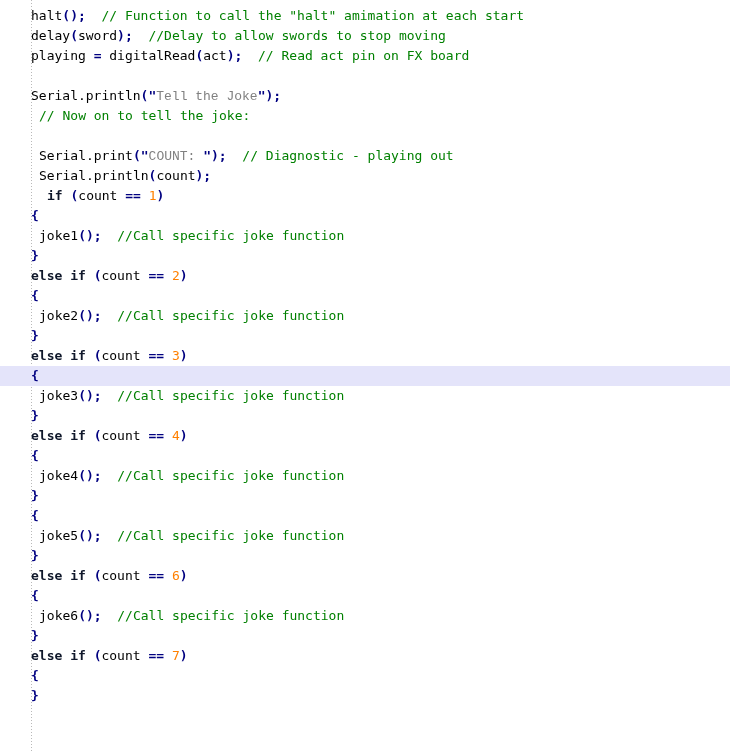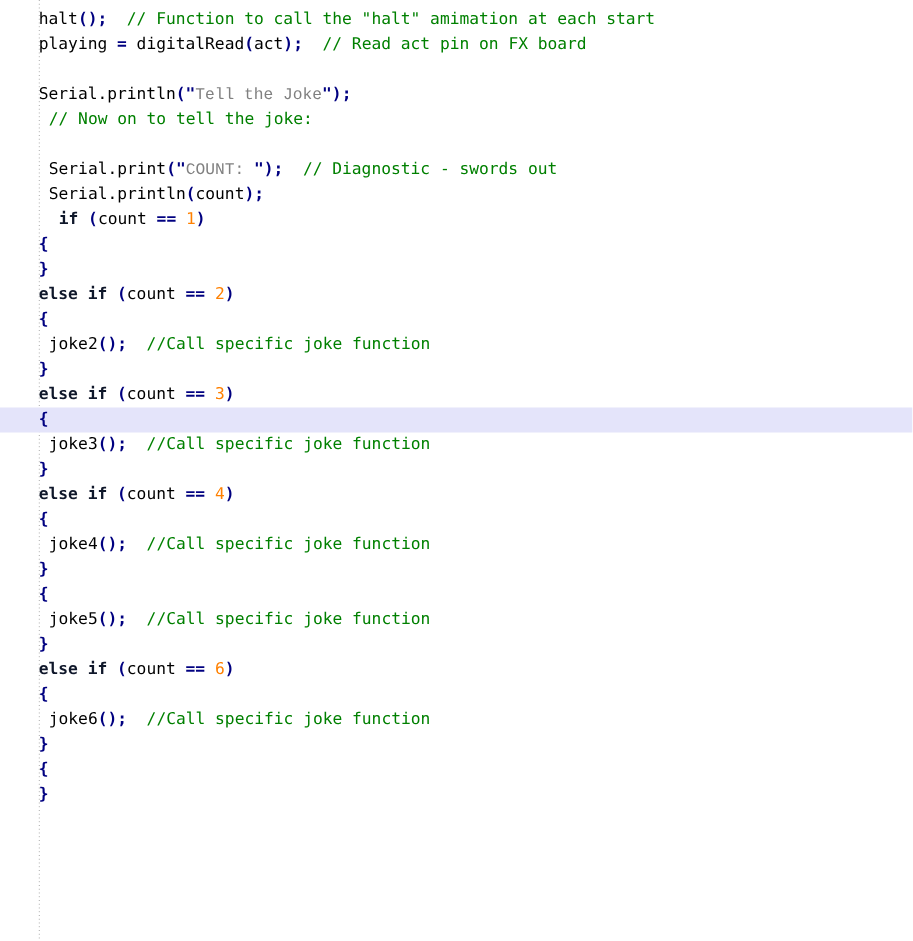--- a/index.html
+++ b/index.html
@@ -76,46 +76,49 @@
 </head>
 <body>
 
 <div id="editor">
 
   <div class="indent-guide" style="left:31px;"></div>
 
   <div class="code-area" style="top: -14px;">
       <div class="line"><span style="display: inline-block; width: 31px;"></span><span class="tok-ident">hal</span><span class="tok-punct">t</span></div>
       <div class="line"><span style="display: inline-block; width: 31px;"></span><span class="tok-ident">halt</span><span class="tok-punct">();</span><span class="tok-default">  </span><span class="tok-comment">// Function to call the "halt" amimation at each start</span></div>
+      <div class="line"><span style="display: inline-block; width: 31px;"></span><span class="tok-ident">delay</span><span class="tok-punct">(</span><span class="tok-ident">sword</span><span class="tok-punct">);</span><span class="tok-default">  </span><span class="tok-comment">//Delay to allow swords to stop moving</span></div>
       <div class="line"><span style="display: inline-block; width: 31px;"></span><span class="tok-ident">playing </span><span class="tok-operator">=</span><span class="tok-ident"> digitalRead</span><span class="tok-punct">(</span><span class="tok-ident">act</span><span class="tok-punct">);</span><span class="tok-default">  </span><span class="tok-comment">// Read act pin on FX board</span></div>
       <div class="line"><span style="display: inline-block; width: 31px;"></span>&nbsp;</div>
       <div class="line"><span style="display: inline-block; width: 31px;"></span><span class="tok-ident">Serial.println</span><span class="tok-quote">("</span><span class="tok-string">Tell the Joke</span><span class="tok-quote">");</span></div>
       <div class="line"><span style="display: inline-block; width: 39px;"></span><span class="tok-comment">// Now on to tell the joke:</span></div>
       <div class="line"><span style="display: inline-block; width: 31px;"></span>&nbsp;</div>
-      <div class="line"><span style="display: inline-block; width: 39px;"></span><span class="tok-ident">Serial.print</span><span class="tok-quote">("</span><span class="tok-string">COUNT: </span><span class="tok-quote">");</span><span class="tok-default">  </span><span class="tok-comment">// Diagnostic - swords out</span></div>
+      <div class="line"><span style="display: inline-block; width: 39px;"></span><span class="tok-ident">Serial.print</span><span class="tok-quote">("</span><span class="tok-string">COUNT: </span><span class="tok-quote">");</span><span class="tok-default">  </span><span class="tok-comment">// Diagnostic - playing out</span></div>
       <div class="line"><span style="display: inline-block; width: 39px;"></span><span class="tok-ident">Serial.println</span><span class="tok-punct">(</span><span class="tok-ident">count</span><span class="tok-punct">);</span></div>
       <div class="line"><span style="display: inline-block; width: 47px;"></span><span class="tok-keyword">if</span><span class="tok-default"> </span><span class="tok-punct">(</span><span class="tok-ident">count </span><span class="tok-operator">==</span><span class="tok-default"> </span><span class="tok-number">1</span><span class="tok-punct">)</span></div>
       <div class="line"><span style="display: inline-block; width: 31px;"></span><span class="tok-punct">{</span></div>
+      <div class="line"><span style="display: inline-block; width: 39px;"></span><span class="tok-ident">joke1</span><span class="tok-punct">();</span><span class="tok-default">  </span><span class="tok-comment">//Call specific joke function</span></div>
       <div class="line"><span style="display: inline-block; width: 31px;"></span><span class="tok-punct">}</span></div>
       <div class="line"><span style="display: inline-block; width: 31px;"></span><span class="tok-keyword">else if</span><span class="tok-default"> </span><span class="tok-punct">(</span><span class="tok-ident">count </span><span class="tok-operator">==</span><span class="tok-default"> </span><span class="tok-number">2</span><span class="tok-punct">)</span></div>
       <div class="line"><span style="display: inline-block; width: 31px;"></span><span class="tok-punct">{</span></div>
       <div class="line"><span style="display: inline-block; width: 39px;"></span><span class="tok-ident">joke2</span><span class="tok-punct">();</span><span class="tok-default">  </span><span class="tok-comment">//Call specific joke function</span></div>
       <div class="line"><span style="display: inline-block; width: 31px;"></span><span class="tok-punct">}</span></div>
       <div class="line"><span style="display: inline-block; width: 31px;"></span><span class="tok-keyword">else if</span><span class="tok-default"> </span><span class="tok-punct">(</span><span class="tok-ident">count </span><span class="tok-operator">==</span><span class="tok-default"> </span><span class="tok-number">3</span><span class="tok-punct">)</span></div>
       <div class="line current"><span style="display: inline-block; width: 31px;"></span><span class="tok-punct">{</span></div>
       <div class="line"><span style="display: inline-block; width: 39px;"></span><span class="tok-ident">joke3</span><span class="tok-punct">();</span><span class="tok-default">  </span><span class="tok-comment">//Call specific joke function</span></div>
       <div class="line"><span style="display: inline-block; width: 31px;"></span><span class="tok-punct">}</span></div>
       <div class="line"><span style="display: inline-block; width: 31px;"></span><span class="tok-keyword">else if</span><span class="tok-default"> </span><span class="tok-punct">(</span><span class="tok-ident">count </span><span class="tok-operator">==</span><span class="tok-default"> </span><span class="tok-number">4</span><span class="tok-punct">)</span></div>
       <div class="line"><span style="display: inline-block; width: 31px;"></span><span class="tok-punct">{</span></div>
       <div class="line"><span style="display: inline-block; width: 39px;"></span><span class="tok-ident">joke4</span><span class="tok-punct">();</span><span class="tok-default">  </span><span class="tok-comment">//Call specific joke function</span></div>
       <div class="line"><span style="display: inline-block; width: 31px;"></span><span class="tok-punct">}</span></div>
       <div class="line"><span style="display: inline-block; width: 31px;"></span><span class="tok-punct">{</span></div>
       <div class="line"><span style="display: inline-block; width: 39px;"></span><span class="tok-ident">joke5</span><span class="tok-punct">();</span><span class="tok-default">  </span><span class="tok-comment">//Call specific joke function</span></div>
       <div class="line"><span style="display: inline-block; width: 31px;"></span><span class="tok-punct">}</span></div>
       <div class="line"><span style="display: inline-block; width: 31px;"></span><span class="tok-keyword">else if</span><span class="tok-default"> </span><span class="tok-punct">(</span><span class="tok-ident">count </span><span class="tok-operator">==</span><span class="tok-default"> </span><span class="tok-number">6</span><span class="tok-punct">)</span></div>
       <div class="line"><span style="display: inline-block; width: 31px;"></span><span class="tok-punct">{</span></div>
       <div class="line"><span style="display: inline-block; width: 39px;"></span><span class="tok-ident">joke6</span><span class="tok-punct">();</span><span class="tok-default">  </span><span class="tok-comment">//Call specific joke function</span></div>
       <div class="line"><span style="display: inline-block; width: 31px;"></span><span class="tok-punct">}</span></div>
+      <div class="line"><span style="display: inline-block; width: 31px;"></span><span class="tok-keyword">else if</span><span class="tok-default"> </span><span class="tok-punct">(</span><span class="tok-ident">count </span><span class="tok-operator">==</span><span class="tok-default"> </span><span class="tok-number">7</span><span class="tok-punct">)</span></div>
       <div class="line"><span style="display: inline-block; width: 31px;"></span><span class="tok-punct">{</span></div>
       <div class="line"><span style="display: inline-block; width: 31px;"></span><span class="tok-punct">}</span></div>
     </div>
 
 </div>
 
 </body></html>

